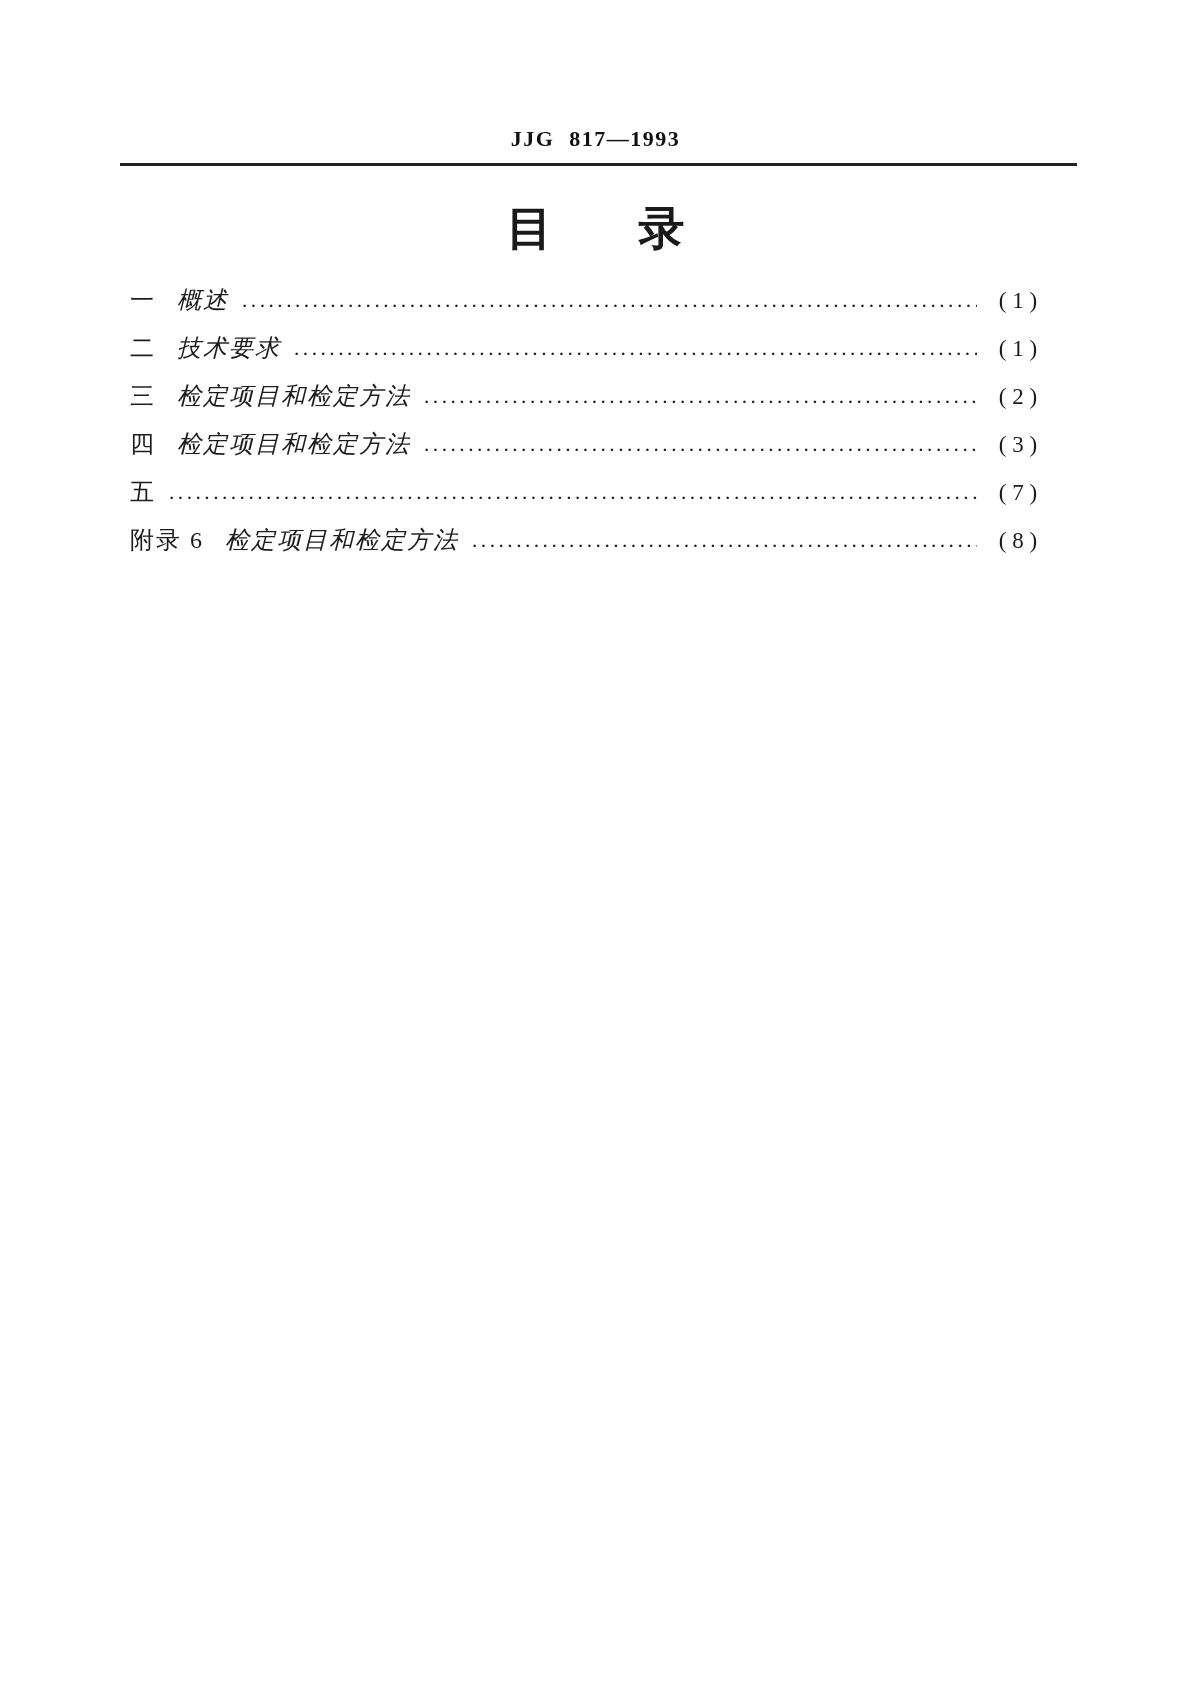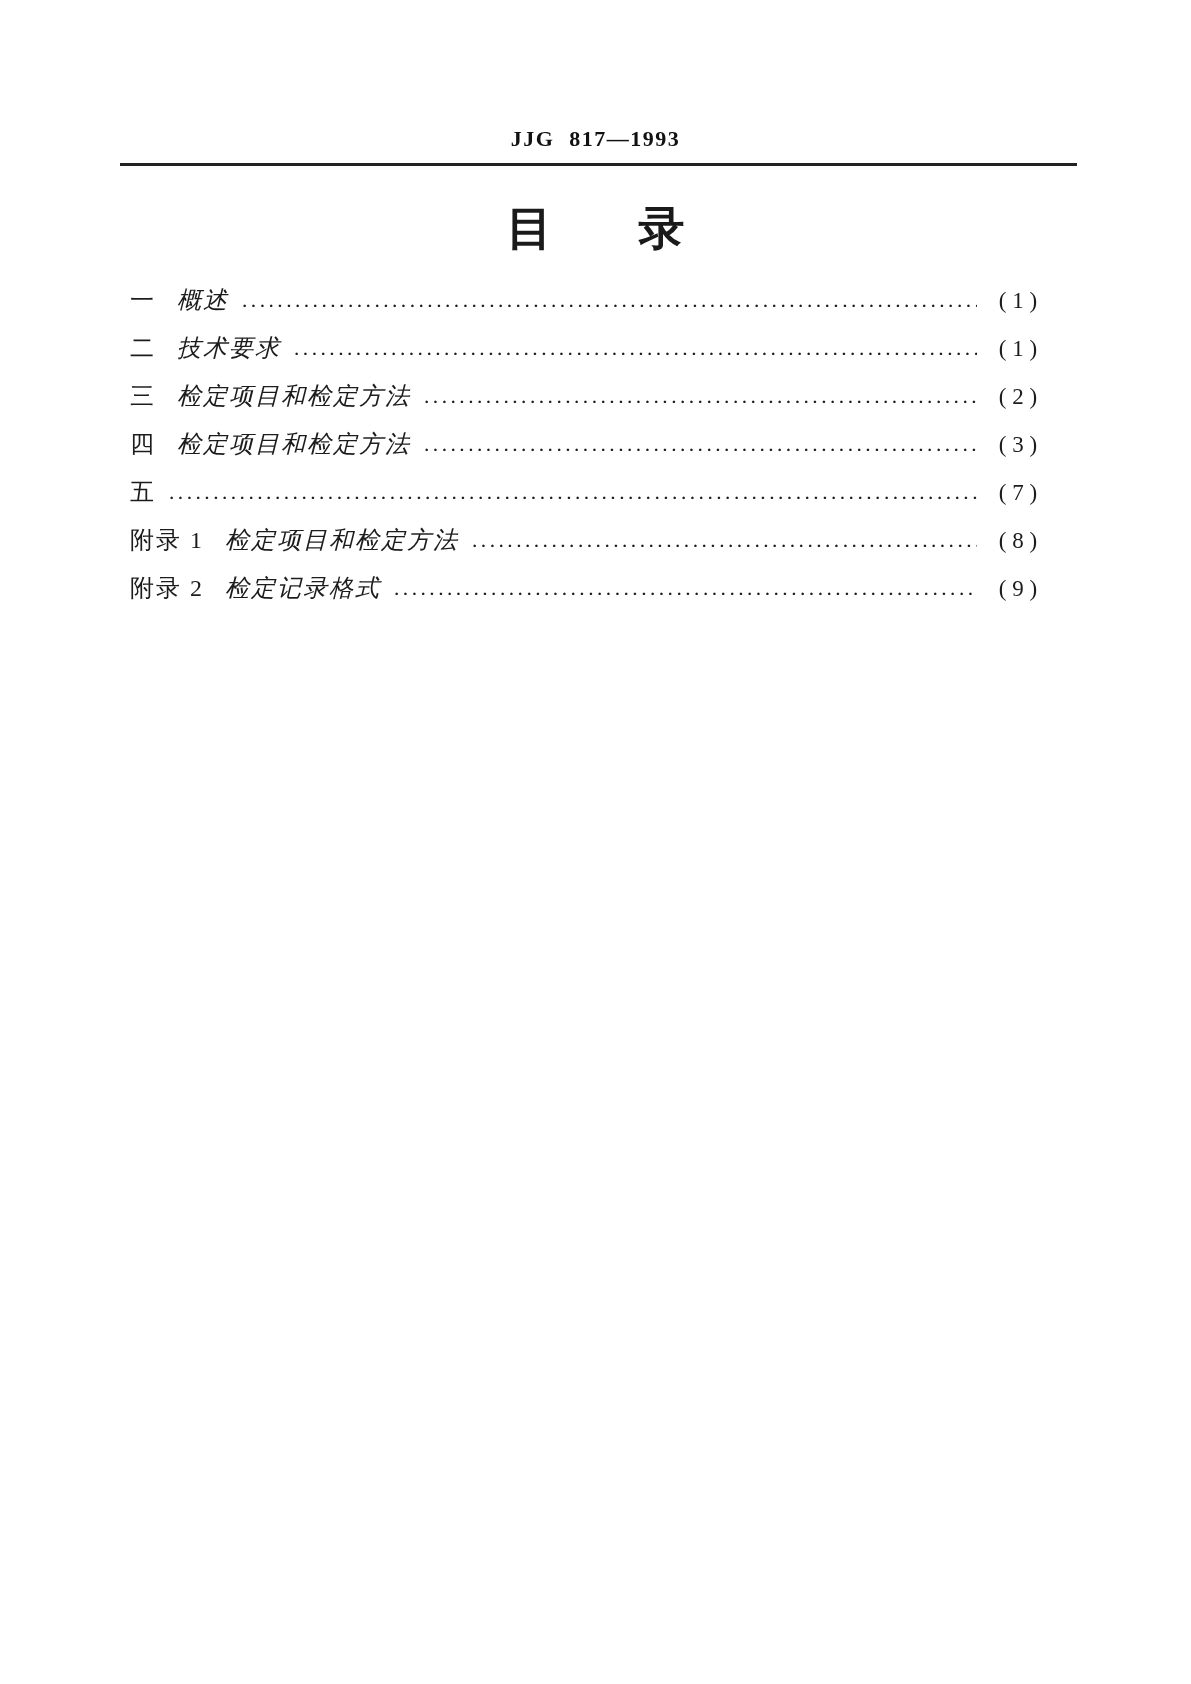--- a/index.html
+++ b/index.html
@@ -140,28 +140,22 @@
       <span class="toc-page">( 3 )</span>
     </div>
 
     <div class="toc-row">
       <span class="toc-num">五</span>
       <span class="toc-leader"></span>
       <span class="toc-page">( 7 )</span>
     </div>
 
     <div class="toc-row">
-      <span class="toc-num">附录 1</span>
+      <span class="toc-num">附录 6</span>
       <span class="toc-label">检定项目和检定方法</span>
       <span class="toc-leader"></span>
       <span class="toc-page">( 8 )</span>
     </div>
 
-    <div class="toc-row">
-      <span class="toc-num">附录 2</span>
-      <span class="toc-label">检定记录格式</span>
-      <span class="toc-leader"></span>
-      <span class="toc-page">( 9 )</span>
-    </div>
 
   </div>
 
 </div>
 
 </body></html>

